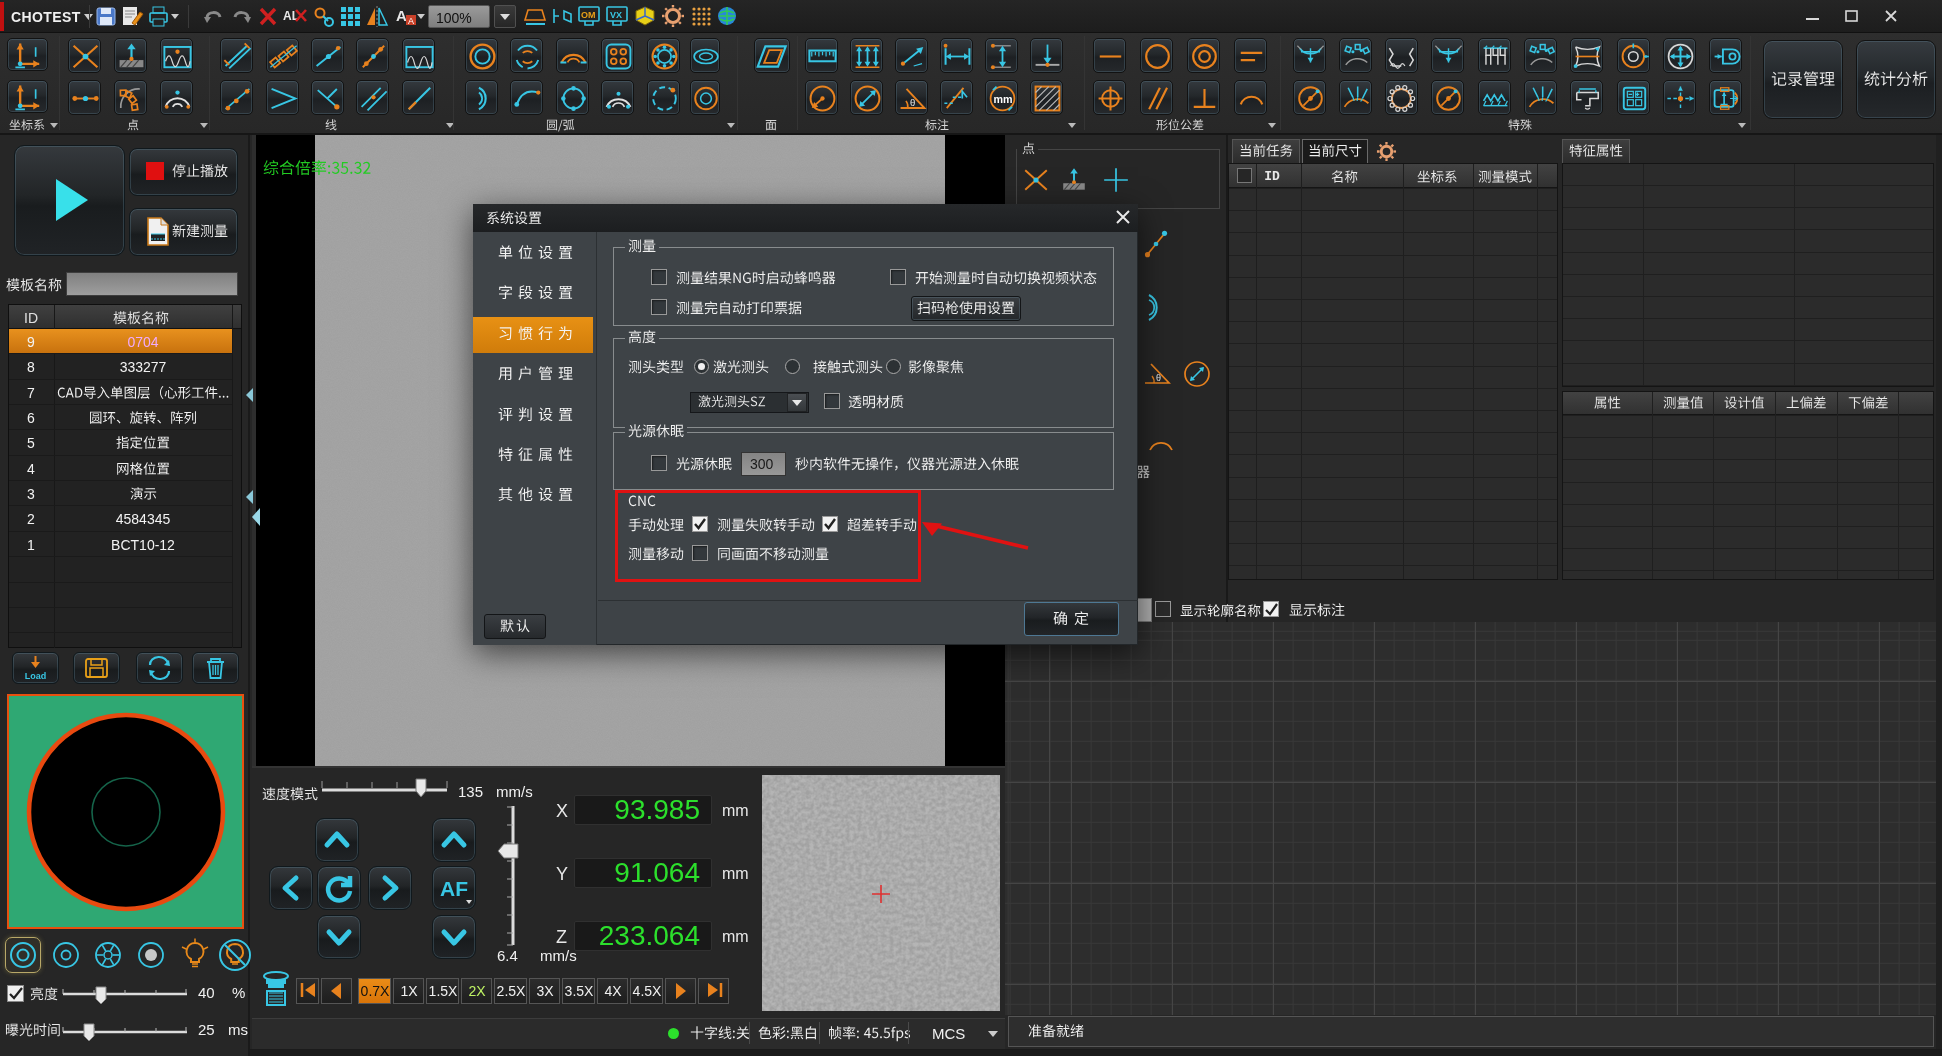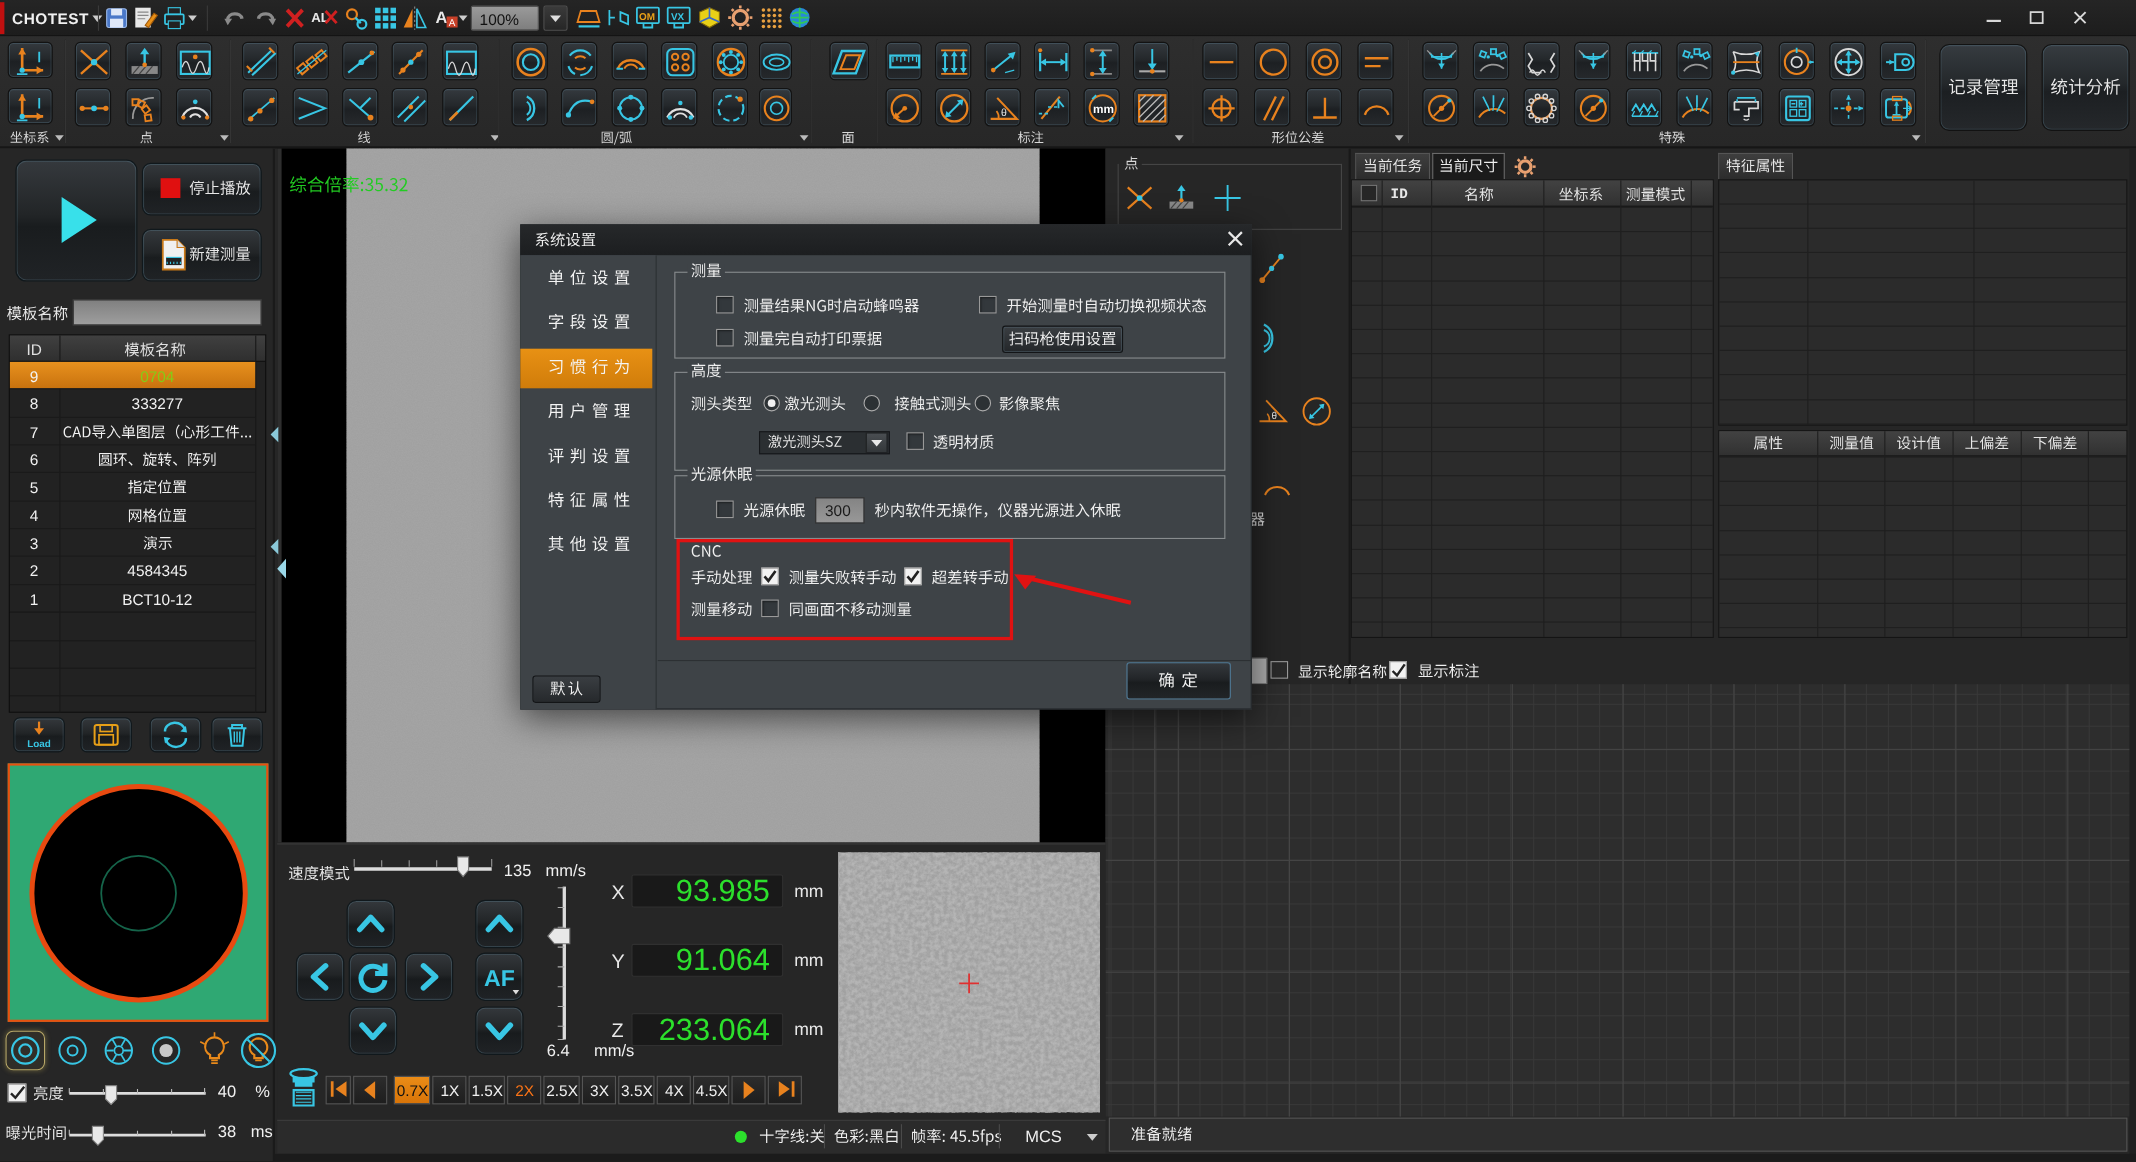--- a/index.html
+++ b/index.html
@@ -994,21 +994,21 @@
     <svg style="position:absolute;left:113.0px;top:311.0px;" width="56.0" height="14" viewBox="0 -86 400 100" fill="#e0e0e0">
       <use href="#u6A21"></use>
       <use href="#u677F" x="100"></use>
       <use href="#u540D" x="200"></use>
       <use href="#u79F0" x="300"></use>
     </svg>
     <div style="position:absolute;left:54px;top:305px;width:1px;height:343px;background:#181818;"></div>
     <div style="position:absolute;left:232px;top:305px;width:1px;height:343px;background:#181818;"></div>
     <div style="position:absolute;left:9px;top:329px;width:223px;height:24px;background:linear-gradient(#e8911e,#c8720e);"></div>
     <div style="position:absolute;font-family:'Liberation Sans',sans-serif;font-size:14px;color:#f2f2f2;font-weight:400;white-space:nowrap;line-height:1;left:31px;top:335px;transform:translateX(-50%);">9</div>
-    <div style="position:absolute;font-family:'Liberation Sans',sans-serif;font-size:14px;color:#84cc16;font-weight:400;white-space:nowrap;line-height:1;left:143px;top:335px;transform:translateX(-50%);">0704</div>
+    <div style="position:absolute;font-family:'Liberation Sans',sans-serif;font-size:14px;color:#f0abfc;font-weight:400;white-space:nowrap;line-height:1;left:143px;top:335px;transform:translateX(-50%);">0704</div>
     <div style="position:absolute;left:9px;top:353px;width:223px;height:1px;background:#1a1a1a;"></div>
     <div style="position:absolute;font-family:'Liberation Sans',sans-serif;font-size:14px;color:#f2f2f2;font-weight:400;white-space:nowrap;line-height:1;left:31px;top:360px;transform:translateX(-50%);">8</div>
     <div style="position:absolute;font-family:'Liberation Sans',sans-serif;font-size:14px;color:#f2f2f2;font-weight:400;white-space:nowrap;line-height:1;left:143px;top:360px;transform:translateX(-50%);">333277</div>
     <div style="position:absolute;left:9px;top:379px;width:223px;height:1px;background:#1a1a1a;"></div>
     <div style="position:absolute;font-family:'Liberation Sans',sans-serif;font-size:14px;color:#f2f2f2;font-weight:400;white-space:nowrap;line-height:1;left:31px;top:386px;transform:translateX(-50%);">7</div>
     <svg style="position:absolute;left:56.8px;top:386.0px;" width="172.4" height="13.5" viewBox="0 -86 1277 100" fill="#f2f2f2">
       <use href="#u0043"></use>
       <use href="#u0041" x="64"></use>
       <use href="#u0044" x="125"></use>
       <use href="#u5BFC" x="193"></use>
@@ -1157,21 +1157,21 @@
       <use href="#u66DD"></use>
       <use href="#u5149" x="100"></use>
       <use href="#u65F6" x="200"></use>
       <use href="#u95F4" x="300"></use>
     </svg>
     <svg style="position:absolute;left:61px;top:1022px" width="130" height="24">
       <path d="M2 10 h124" stroke="#dcdcdc" stroke-width="2.5"></path>
       <path d="M2 10 v-5 M33 10 v-4 M64 10 v-4 M95 10 v-4 M125 10 v-5" stroke="#bbb"></path>
       <path d="M31 4 v12 l-5 5 -5 -5 v-12 z" fill="#e8e8e8" stroke="#888" transform="translate(2,-2)"></path>
     </svg>
-    <div style="position:absolute;font-family:'Liberation Sans',sans-serif;font-size:15px;color:#f0f0f0;font-weight:400;white-space:nowrap;line-height:1;left:198px;top:1022px;">38</div>
+    <div style="position:absolute;font-family:'Liberation Sans',sans-serif;font-size:15px;color:#f0f0f0;font-weight:400;white-space:nowrap;line-height:1;left:198px;top:1022px;">25</div>
     <div style="position:absolute;font-family:'Liberation Sans',sans-serif;font-size:15px;color:#f0f0f0;font-weight:400;white-space:nowrap;line-height:1;left:228px;top:1022px;">ms</div>
     <div style="position:absolute;left:252px;top:135px;width:753px;height:631px;background:#000;"></div>
     <div style="position:absolute;left:252px;top:135px;width:4px;height:631px;background:#2e2e2e;"></div>
     <svg style="position:absolute;left:315px;top:135px" width="630" height="631">
 <filter id="no1" x="0" y="0" width="100%" height="100%">
         <feTurbulence type="fractalNoise" baseFrequency="0.9" numOctaves="2" seed="7"></feTurbulence>
 <feColorMatrix type="matrix" values="0 0 0 0 0.30, 0 0 0 0 0.30, 0 0 0 0 0.30, 0.9 0 0 0 0"></feColorMatrix>
       </filter>
 <rect width="630" height="631" fill="#a6a6a6"></rect>
       <rect width="630" height="631" filter="url(#no1)" opacity="0.45"></rect>
@@ -1475,21 +1475,21 @@
     <svg style="position:absolute;left:321px;top:978px" width="31" height="26" viewBox="0 0 31 26">
       <path d="M20 5 L10 13 L20 21 Z" fill="#e8821e"></path>
     </svg>
     <div style="position:absolute;left:358px;top:978px;width:33px;height:26px;background:linear-gradient(#ea8c17,#d87408);border:1px solid #555;"></div>
     <div style="position:absolute;font-family:'Liberation Sans',sans-serif;font-size:14px;color:#111;font-weight:400;white-space:nowrap;line-height:1;left:375px;top:984px;transform:translateX(-50%);">0.7X</div>
     <div style="position:absolute;left:393px;top:978px;width:31px;height:26px;background:linear-gradient(#2c2c2c,#1e1e1e);border:1px solid #555;"></div>
     <div style="position:absolute;font-family:'Liberation Sans',sans-serif;font-size:14px;color:#f0f0f0;font-weight:400;white-space:nowrap;line-height:1;left:409px;top:984px;transform:translateX(-50%);">1X</div>
     <div style="position:absolute;left:426px;top:978px;width:33px;height:26px;background:linear-gradient(#2c2c2c,#1e1e1e);border:1px solid #555;"></div>
     <div style="position:absolute;font-family:'Liberation Sans',sans-serif;font-size:14px;color:#f0f0f0;font-weight:400;white-space:nowrap;line-height:1;left:443px;top:984px;transform:translateX(-50%);">1.5X</div>
     <div style="position:absolute;left:461px;top:978px;width:31px;height:26px;background:linear-gradient(#2c2c2c,#1e1e1e);border:1px solid #555;"></div>
-    <div style="position:absolute;font-family:'Liberation Sans',sans-serif;font-size:14px;color:#f97316;font-weight:400;white-space:nowrap;line-height:1;left:477px;top:984px;transform:translateX(-50%);">2X</div>
+    <div style="position:absolute;font-family:'Liberation Sans',sans-serif;font-size:14px;color:#bef264;font-weight:400;white-space:nowrap;line-height:1;left:477px;top:984px;transform:translateX(-50%);">2X</div>
     <div style="position:absolute;left:494px;top:978px;width:33px;height:26px;background:linear-gradient(#2c2c2c,#1e1e1e);border:1px solid #555;"></div>
     <div style="position:absolute;font-family:'Liberation Sans',sans-serif;font-size:14px;color:#f0f0f0;font-weight:400;white-space:nowrap;line-height:1;left:511px;top:984px;transform:translateX(-50%);">2.5X</div>
     <div style="position:absolute;left:529px;top:978px;width:31px;height:26px;background:linear-gradient(#2c2c2c,#1e1e1e);border:1px solid #555;"></div>
     <div style="position:absolute;font-family:'Liberation Sans',sans-serif;font-size:14px;color:#f0f0f0;font-weight:400;white-space:nowrap;line-height:1;left:545px;top:984px;transform:translateX(-50%);">3X</div>
     <div style="position:absolute;left:562px;top:978px;width:33px;height:26px;background:linear-gradient(#2c2c2c,#1e1e1e);border:1px solid #555;"></div>
     <div style="position:absolute;font-family:'Liberation Sans',sans-serif;font-size:14px;color:#f0f0f0;font-weight:400;white-space:nowrap;line-height:1;left:579px;top:984px;transform:translateX(-50%);">3.5X</div>
     <div style="position:absolute;left:597px;top:978px;width:31px;height:26px;background:linear-gradient(#2c2c2c,#1e1e1e);border:1px solid #555;"></div>
     <div style="position:absolute;font-family:'Liberation Sans',sans-serif;font-size:14px;color:#f0f0f0;font-weight:400;white-space:nowrap;line-height:1;left:613px;top:984px;transform:translateX(-50%);">4X</div>
     <div style="position:absolute;left:630px;top:978px;width:33px;height:26px;background:linear-gradient(#2c2c2c,#1e1e1e);border:1px solid #555;"></div>
     <div style="position:absolute;font-family:'Liberation Sans',sans-serif;font-size:14px;color:#f0f0f0;font-weight:400;white-space:nowrap;line-height:1;left:647px;top:984px;transform:translateX(-50%);">4.5X</div>

